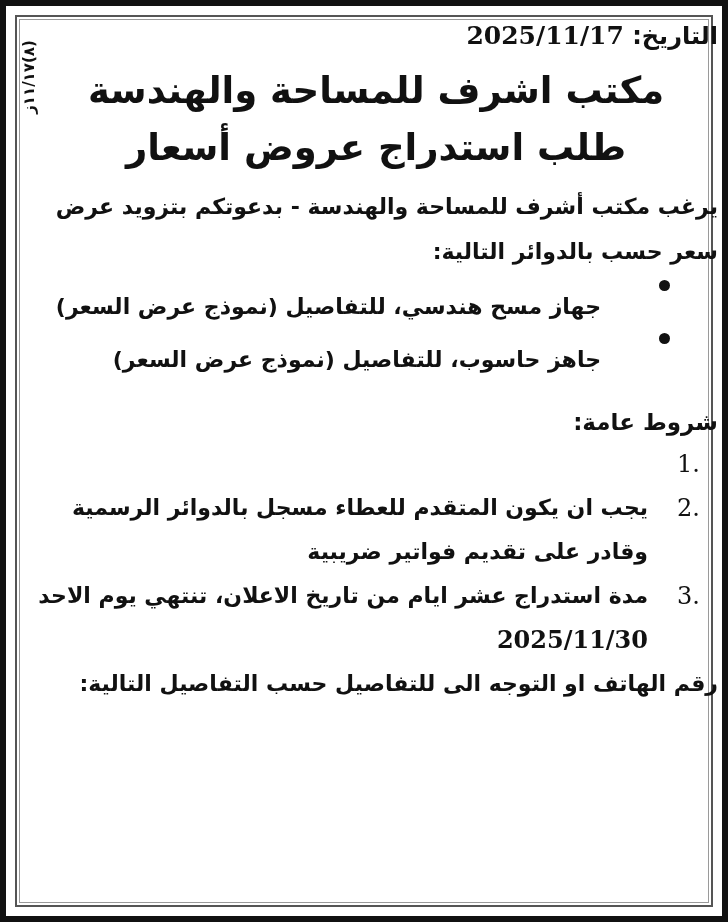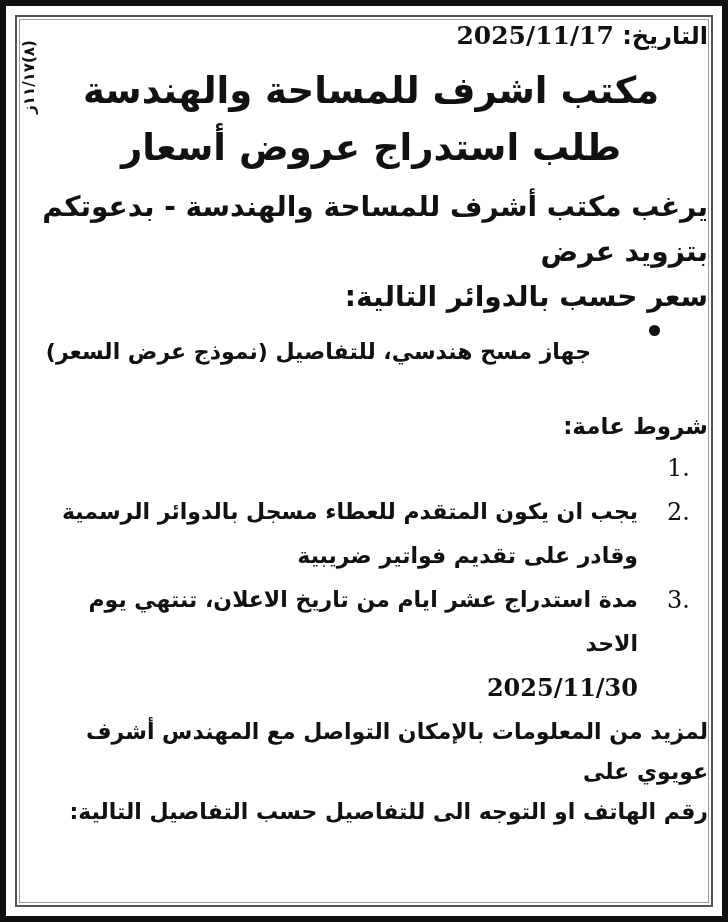--- a/index.html
+++ b/index.html
@@ -49,21 +49,21 @@
       display: inline-block;
       transform: rotate(-90deg);
       white-space: nowrap;
       font-size: 15px;
       font-weight: bold;
       direction: rtl;
     }
     .content {
       position: absolute;
       left: 34px;
-      right: 20px;
+      right: 10px;
       top: 14px;
       direction: rtl;
       text-align: right;
       font-weight: bold;
     }
     .date-line {
       font-size: 24px;
       line-height: 44px;
       padding-right: 0px;
     }
@@ -75,21 +75,21 @@
       unicode-bidi: embed;
     }
     .title {
       text-align: center;
       font-size: 37px;
       line-height: 57px;
       font-weight: bold;
       margin-top: 4px;
     }
     .intro {
-      font-size: 28px;
+      font-size: 22px;
       line-height: 45px;
       margin-top: 8px;
     }
     .bullets {
       list-style: none;
       margin: 6px 0 0 0;
       padding: 0;
     }
     .bullets li {
       font-size: 22px;
@@ -102,21 +102,21 @@
       height: 11px;
       border-radius: 50%;
       background: #111111;
       margin-right: 48px;
       margin-left: 58px;
       flex: 0 0 auto;
     }
     .section-head {
       font-size: 23px;
       line-height: 40px;
-      margin-top: 28px;
+      margin-top: 16px;
     }
     .terms {
       margin: 0;
       padding: 0;
       list-style: none;
     }
     .term {
       display: flex;
       align-items: flex-start;
       font-size: 22px;
@@ -187,20 +187,24 @@
 
   <div class="intro">
     <div>يرغب مكتب أشرف للمساحة والهندسة - بدعوتكم بتزويد عرض</div>
     <div>سعر حسب بالدوائر التالية:</div>
   </div>
 
   <ul class="bullets">
     <li>
       <span class="bullet-dot"></span>
       <span>جهاز مسح هندسي، للتفاصيل (نموذج عرض السعر)</span>
+    </li>
+    <li>
+      <span class="bullet-dot"></span>
+      <span>جاهز حاسوب، للتفاصيل (نموذج عرض السعر)</span>
     </li>
   </ul>
 
   <div class="section-head">شروط عامة:</div>
 
   <ol class="terms">
     <li class="term">
       <div class="num"><span>1.</span></div>
     </li>
     <li class="term">
@@ -210,21 +214,20 @@
     <li class="term">
       <div class="num"><span>3.</span></div>
       <div class="txt">
         <span>مدة استدراج عشر ايام من تاريخ الاعلان، تنتهي يوم الاحد</span>
         <span class="date-val">2025/11/30</span>
       </div>
     </li>
   </ol>
 
   <div class="more">
-    <div>لمزيد من المعلومات بالإمكان التواصل مع المهندس أشرف عويوي على</div>
     <div>رقم الهاتف او التوجه الى للتفاصيل حسب التفاصيل التالية:</div>
   </div>
 
   <div class="phone-line">
     
     
   </div>
 
 </div>
 

